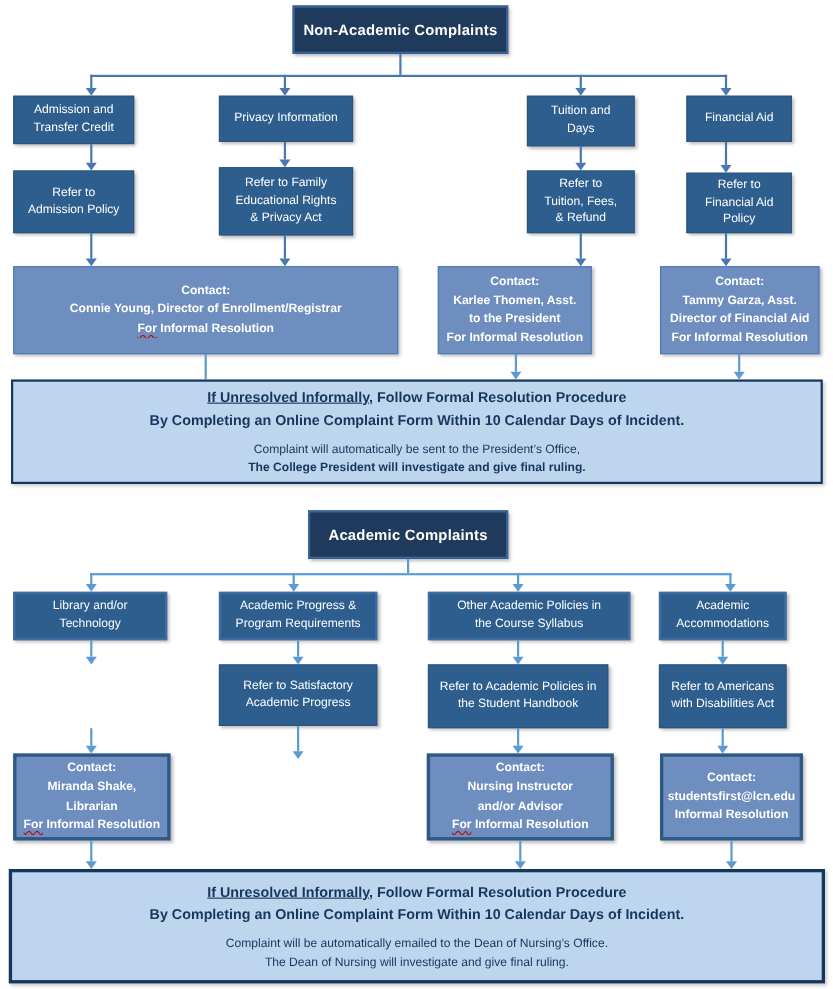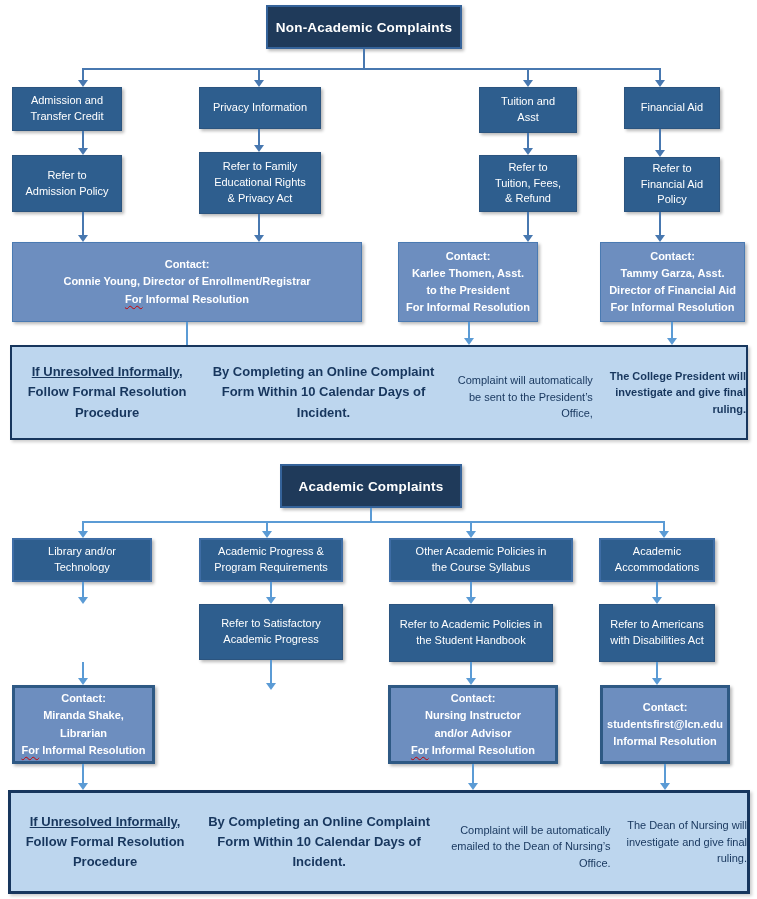--- a/index.html
+++ b/index.html
@@ -20,21 +20,21 @@
              font-weight:bold;font-size:13.5px;letter-spacing:.2px;}
   .cat,.pol{background:var(--box-fill);border:1px solid var(--box-border);
             font-size:11px;line-height:1.45;}
   .cat span,.pol span{white-space:pre-line;}
   .ac-edge{border:2px solid #3E6DA5;}
   .contact{background:var(--contact-fill);border:1px solid var(--contact-border);
            font-size:11px;font-weight:bold;line-height:1.55;}
   .contact .body{white-space:pre-line;}
   .contact-dark{border:3px solid var(--contact-border-dark);}
   .panel{position:absolute;background:var(--panel-fill);border:2px solid var(--panel-border);
-         color:var(--text-dark);display:flex;align-items:center;justify-content:center;
+         color:var(--text-dark);display:flex;flex-direction:column;align-items:center;justify-content:center;
          text-align:center;box-sizing:border-box;box-shadow:2px 2px 3px rgba(0,0,0,.2);}
   .panel .h{font-weight:bold;font-size:13px;line-height:1.55;}
   .panel .d{font-size:11px;line-height:1.5;text-align:right;}
   .panel .gap{margin-top:9px;}
   .b{font-weight:bold;}
   .u{text-decoration:underline;}
   .sq{text-decoration-line:underline;text-decoration-style:wavy;text-decoration-color:var(--squiggle);
       text-decoration-thickness:1px;text-underline-offset:2px;}
   .line-v{position:absolute;width:2px;background:currentColor;}
   .line-h{position:absolute;height:2px;background:currentColor;}
@@ -61,21 +61,21 @@
 
   <div class="box cat" style="left:12px;top:87px;width:110px;height:44px">
     <span>Admission and
 Transfer Credit</span>
   </div>
   <div class="box cat" style="left:199px;top:87px;width:122px;height:42px">
     <span>Privacy Information</span>
   </div>
   <div class="box cat" style="left:479px;top:87px;width:98px;height:46px">
     <span>Tuition and
-Asst</span>
+Days</span>
   </div>
   <div class="box cat" style="left:624px;top:87px;width:96px;height:42px">
     <span>Financial Aid</span>
   </div>
 
   <div class="arrow na-c" style="left:82px;top:131px;height:17px"></div>
   <div class="arrow na-c" style="left:258px;top:129px;height:16px"></div>
   <div class="arrow na-c" style="left:527px;top:133px;height:15px"></div>
   <div class="arrow na-c" style="left:659px;top:129px;height:21px"></div>
 

